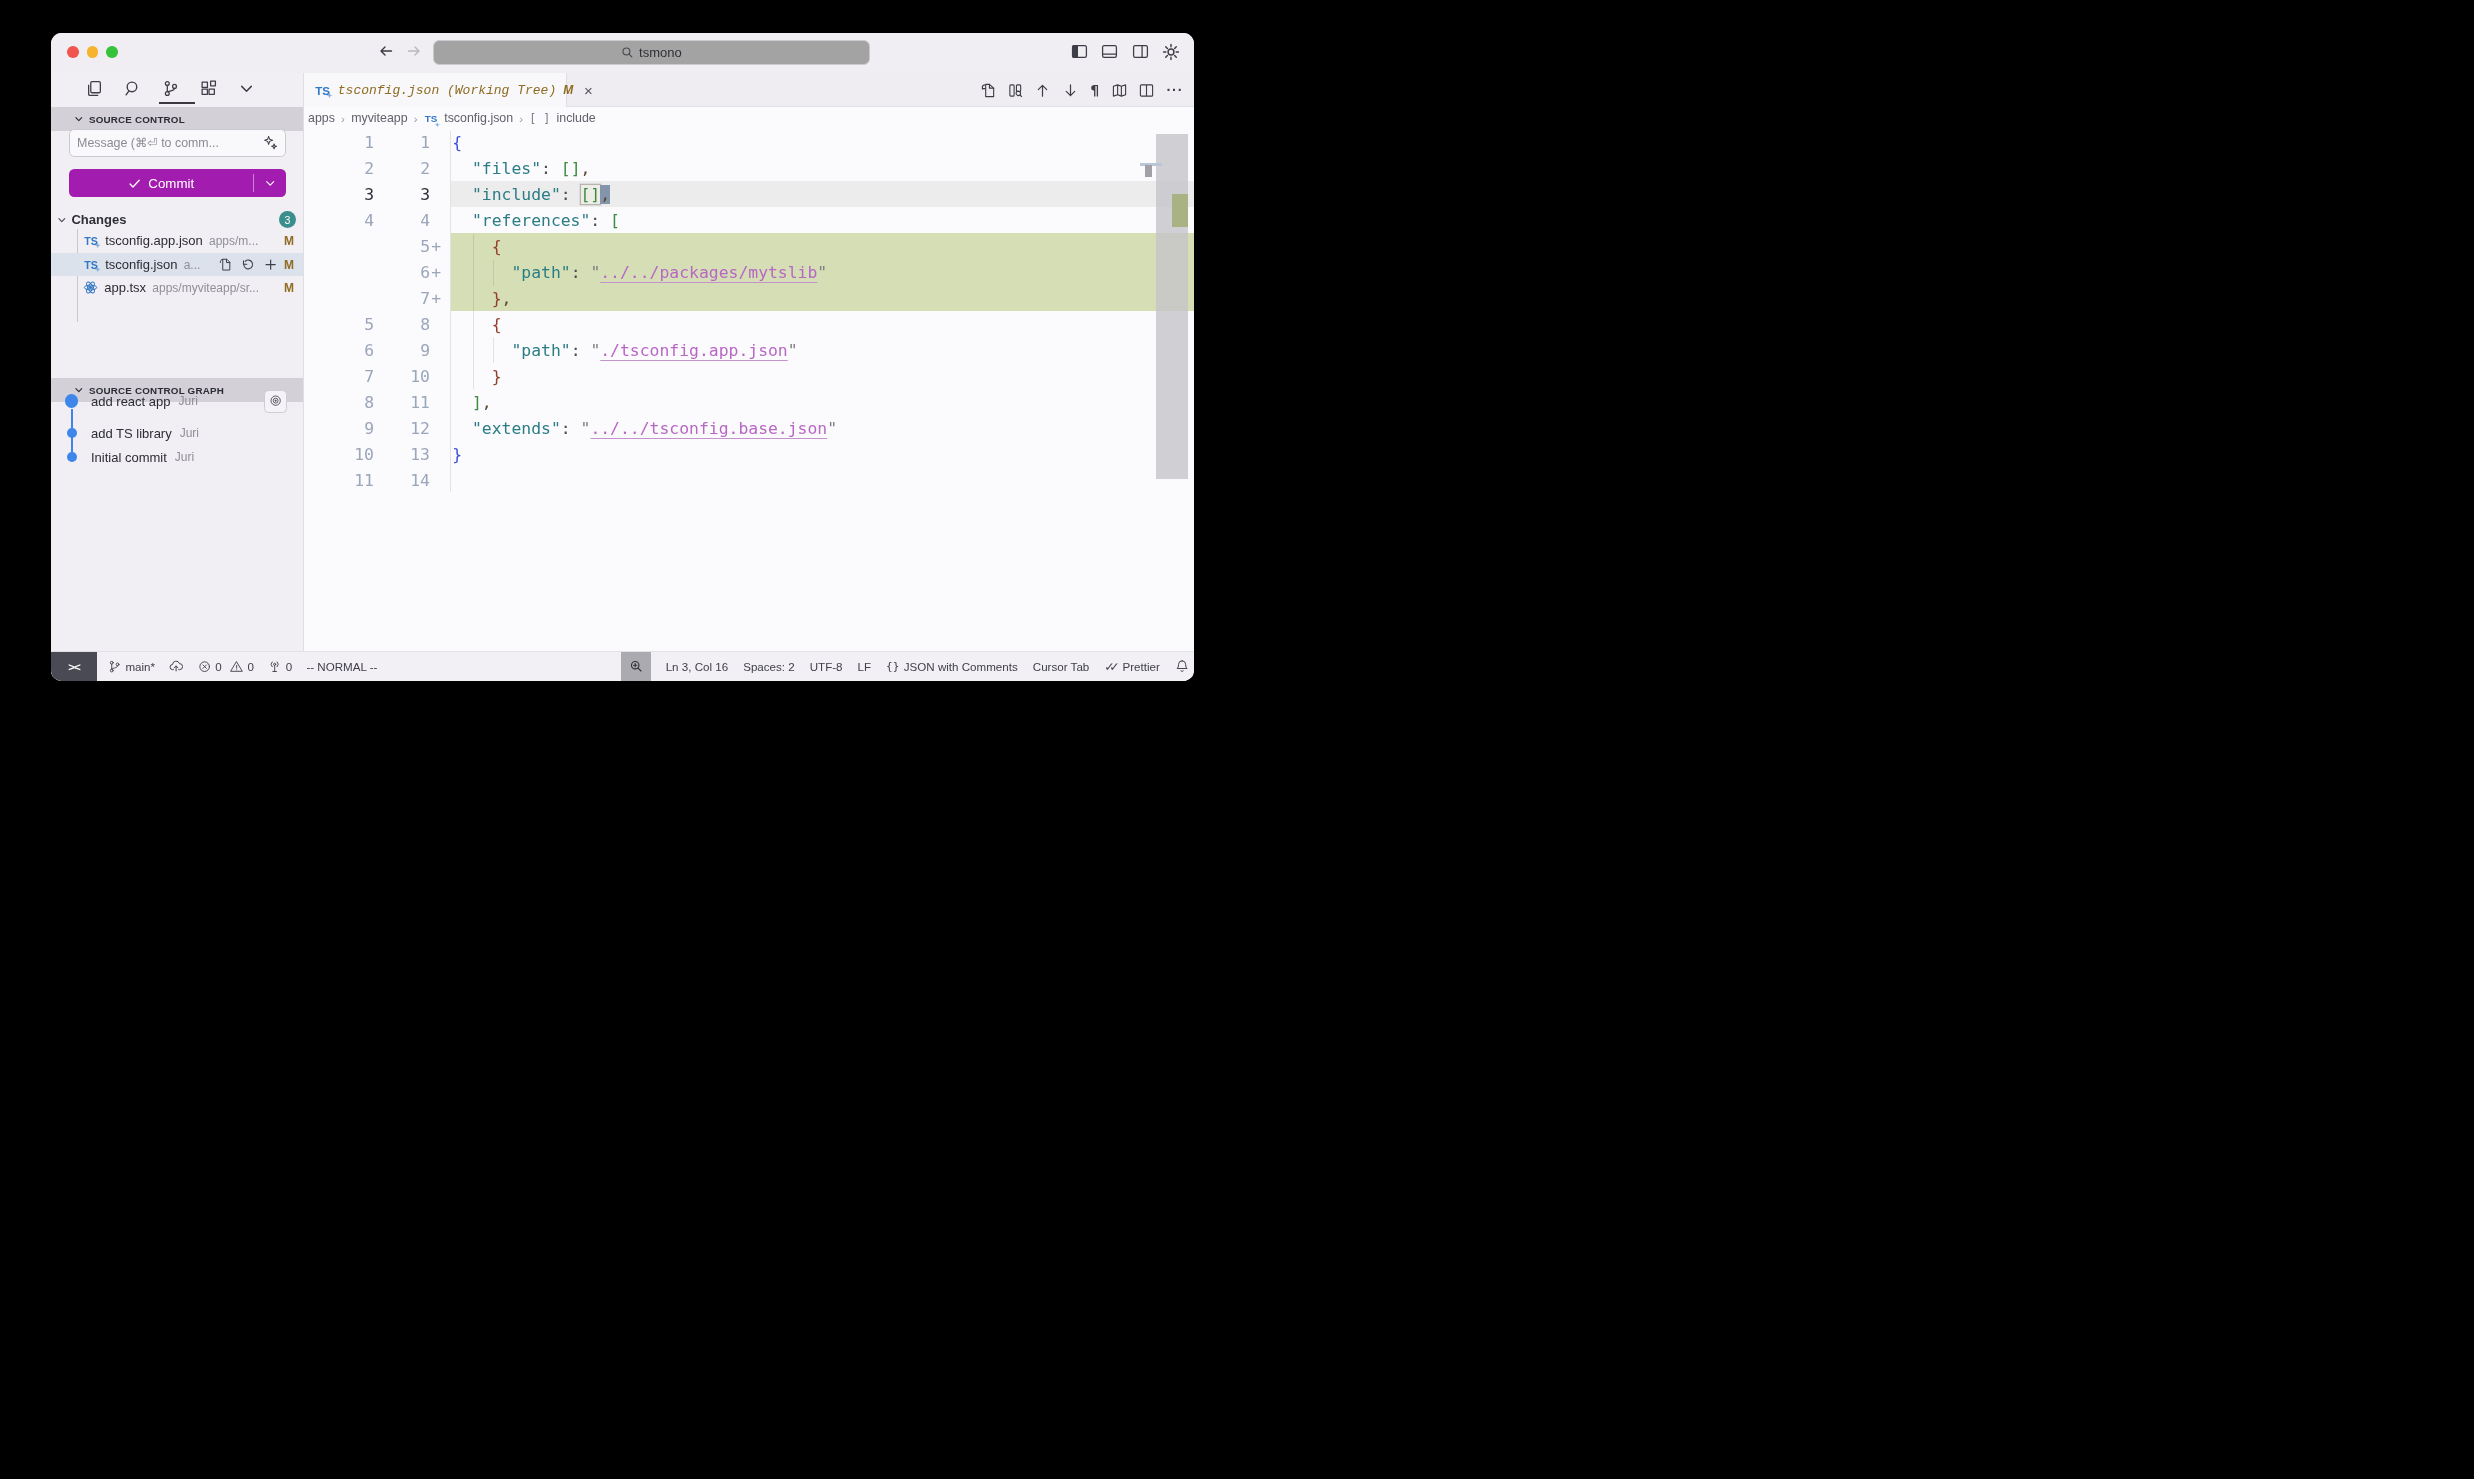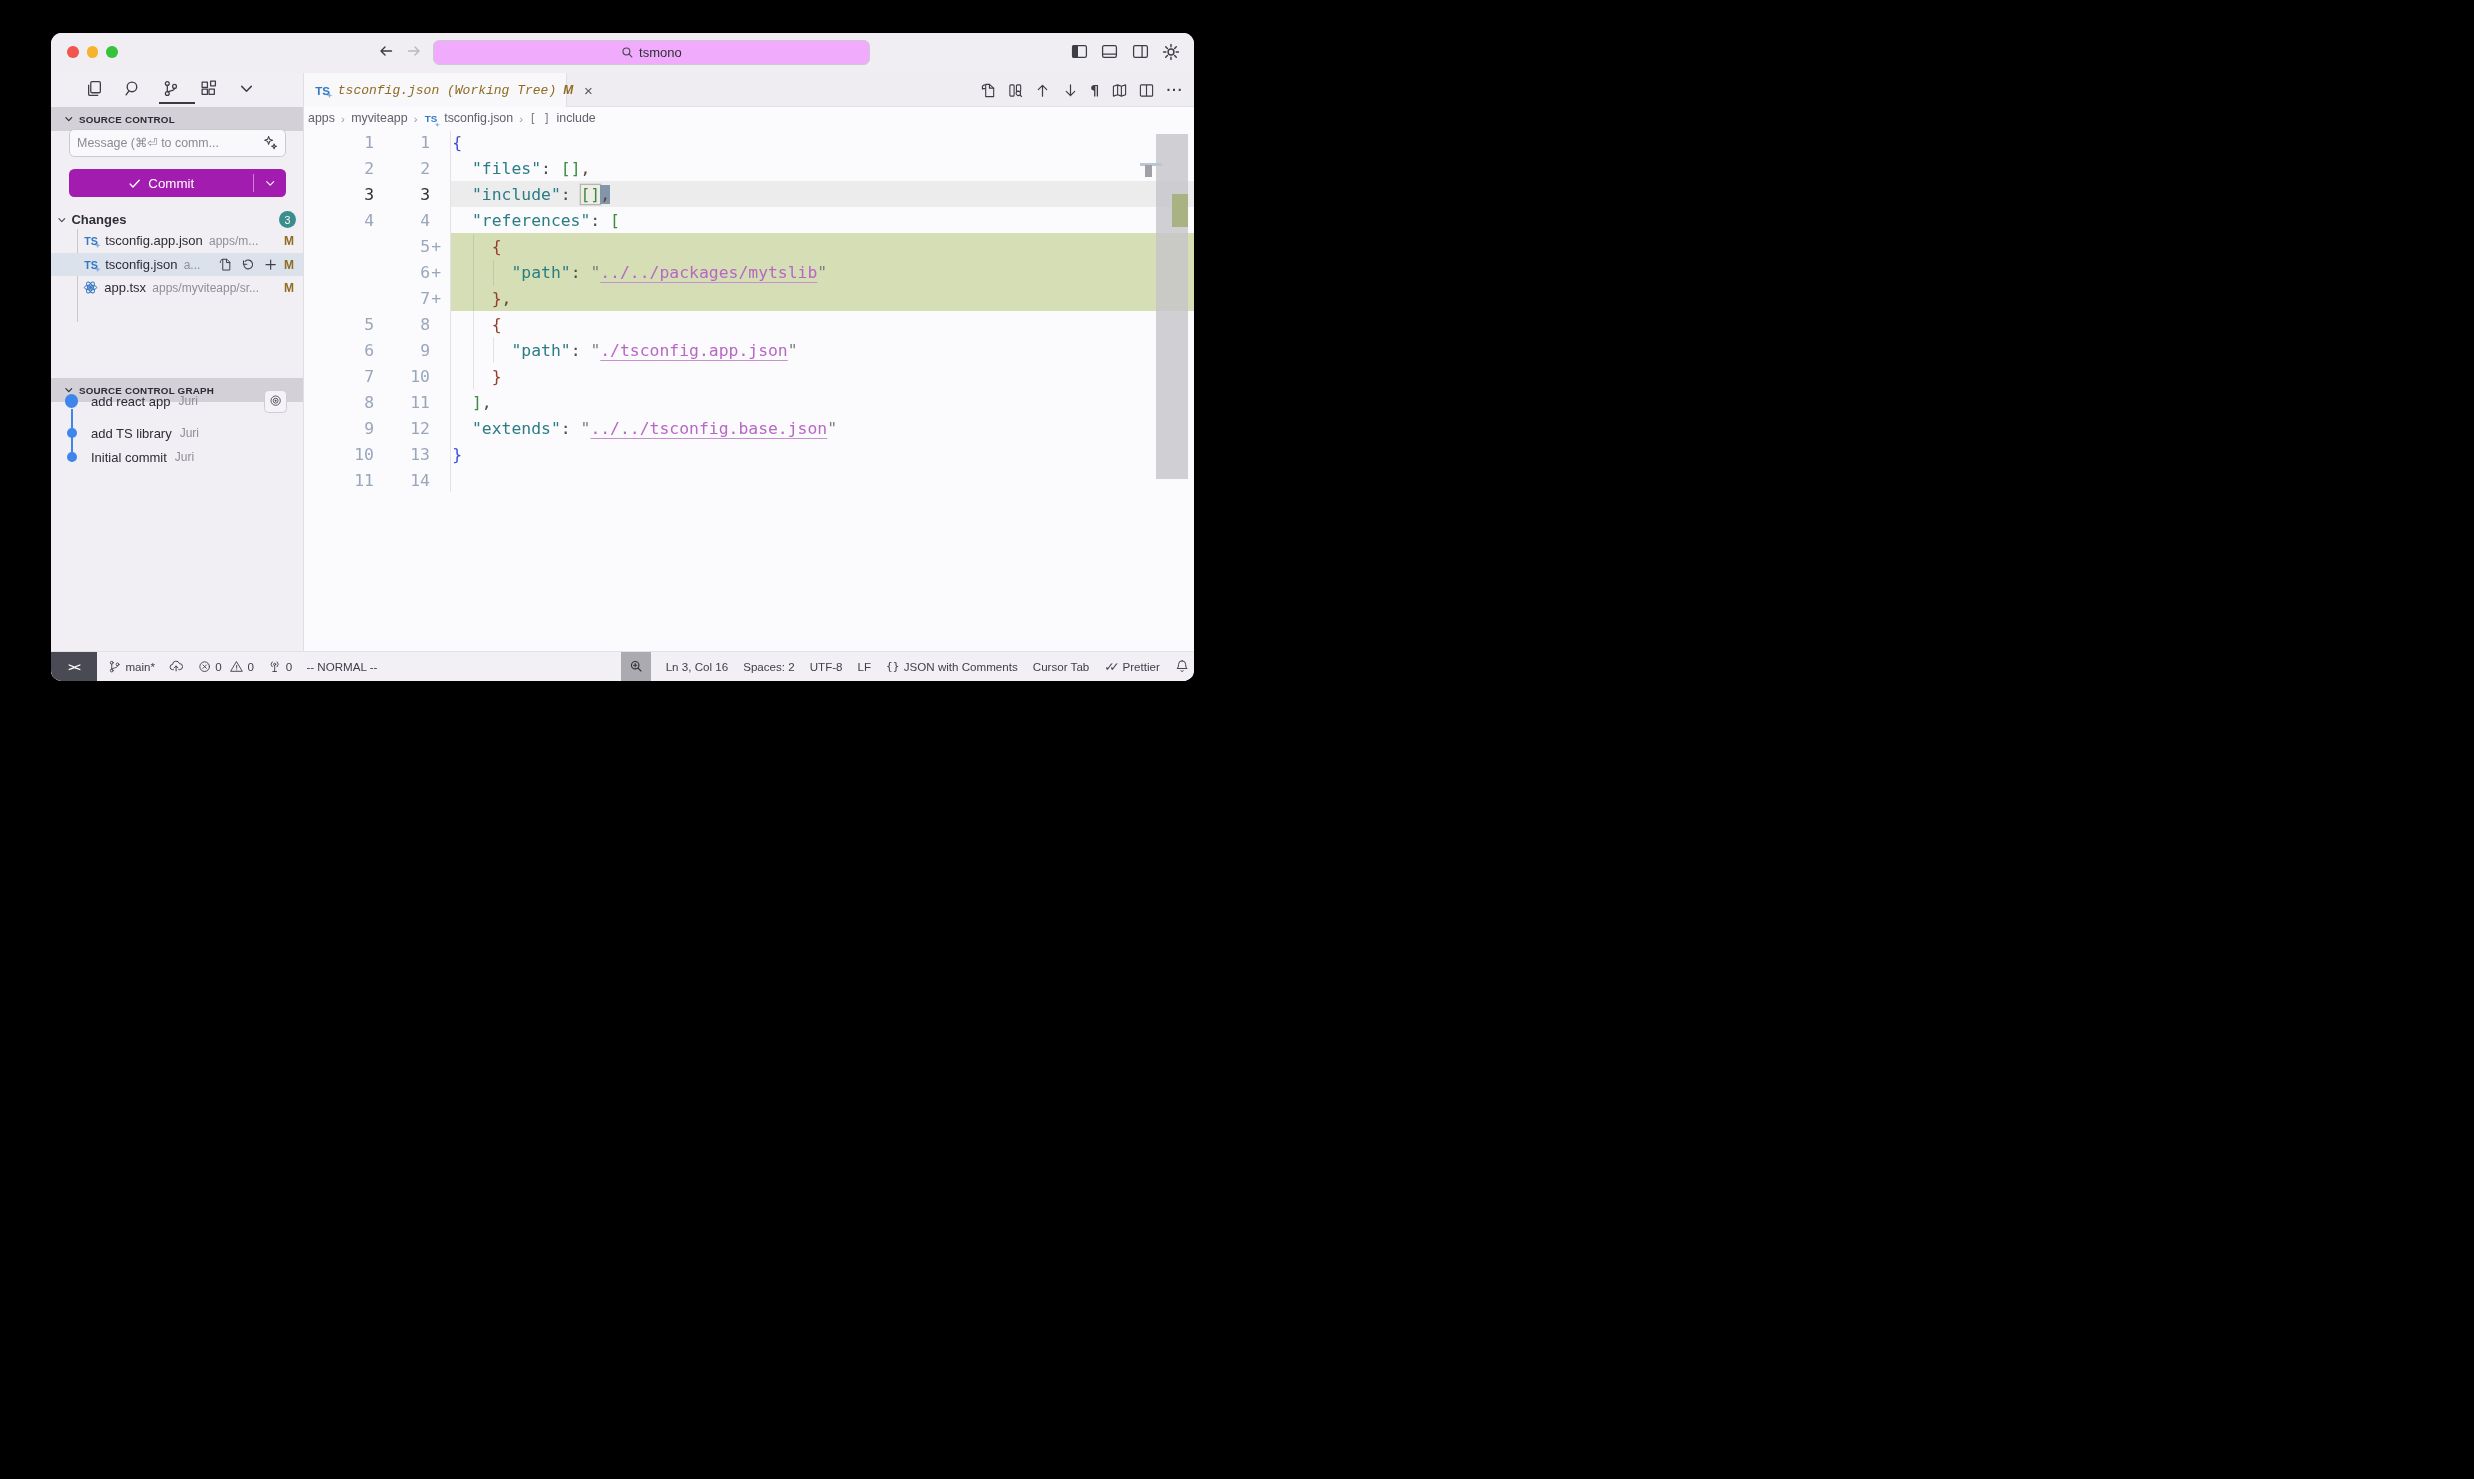--- a/index.html
+++ b/index.html
@@ -11,32 +11,32 @@
   svg { display:block; }
 
   
   .titlebar { position:absolute; left:0; top:0; right:0; height:40px; background:#f0eef3; }
   .traffic { position:absolute; left:16px; top:13.3px; display:flex; gap:8px; }
   .tl { width:11.6px; height:11.6px; border-radius:50%; }
   .tl.red{background:#f0554f;} .tl.yellow{background:#f6b42e;} .tl.green{background:#37c23c;}
   .navarrows { position:absolute; left:327px; top:9.8px; display:flex; gap:12.4px; color:#3a3a42; }
   .navarrows .fwd { color:#b9b7bd; }
   .searchbox { position:absolute; left:382px; top:7.1px; width:437px; height:25px;
-    background:#f0abfc; border:0.9px solid #cbc9d0; border-radius:6.2px;
+    background:#a3a3a3; border:0.9px solid #cbc9d0; border-radius:6.2px;
     display:flex; align-items:center; justify-content:center; gap:5.3px;
     color:#2f2f37; font-size:13px; }
   .tb-right { position:absolute; right:14.2px; top:9.8px; display:flex; gap:13.3px; color:#3e3e46; }
 
   
   .sidebar { position:absolute; left:0; top:40px; width:252px; bottom:30px; background:#f1eff4; }
   .activity { position:absolute; left:32px; top:4.4px; display:flex; gap:15px; color:#3f3f47; }
   .activity .aicon { width:23px; height:23px; display:flex; align-items:center; justify-content:center; }
   .act-underline { position:absolute; left:108px; top:29px; width:36px; height:2.2px; background:#3a3a40; }
   .sect-head { position:absolute; left:0; right:0; height:24px; background:#d3d1d7;
-    display:flex; align-items:center; gap:4.4px; padding-left:12px;
+    display:flex; align-items:center; gap:4.4px; padding-left:22px;
     font-size:9.8px; font-weight:bold; letter-spacing:0.2px; color:#2b2b33; }
   .msg { position:absolute; left:18px; top:56px; width:217px; height:27.6px;
     background:#f9f8fb; border:0.9px solid #cbc9d0; border-radius:5.3px;
     display:flex; align-items:center; padding:0 7.1px; }
   .msg input { flex:1; border:none; outline:none; background:transparent;
     font-size:12.4px; color:#2f2f37; font-family:"Liberation Sans",sans-serif; }
   .msg input::placeholder { color:#8b8b93; }
   .sparkle { color:#3f3f47; }
   .commitbtn { position:absolute; left:18px; top:96px; width:217px; height:28.4px;
     border-radius:5.3px; display:flex; align-items:center; color:#fff; font-size:13.3px; }

